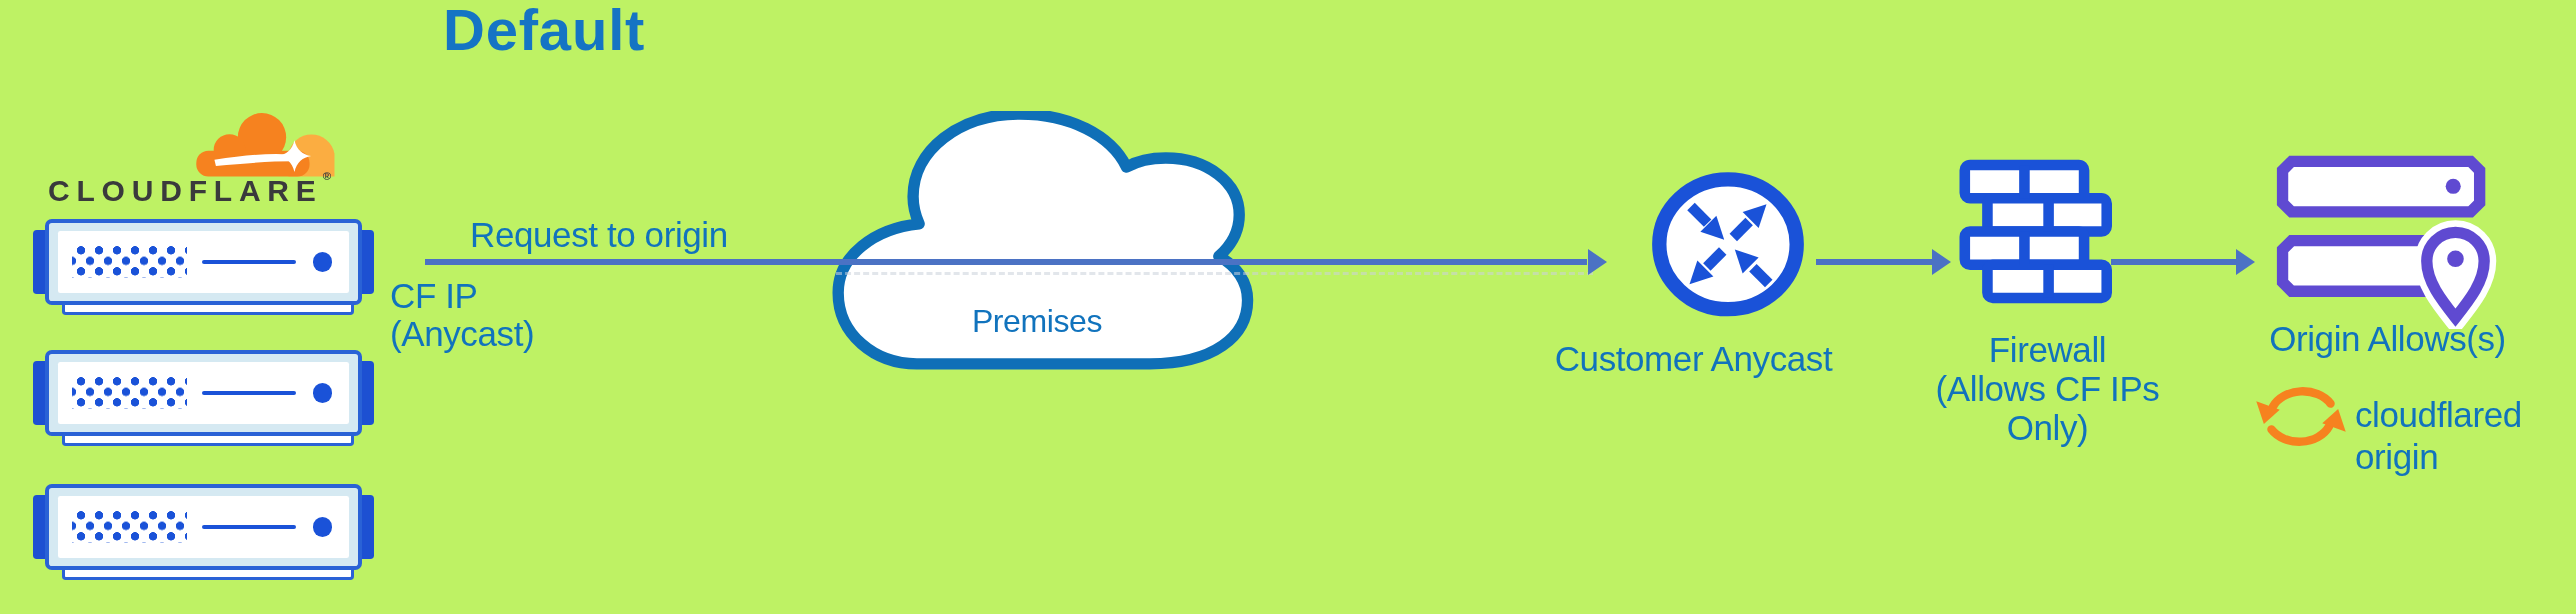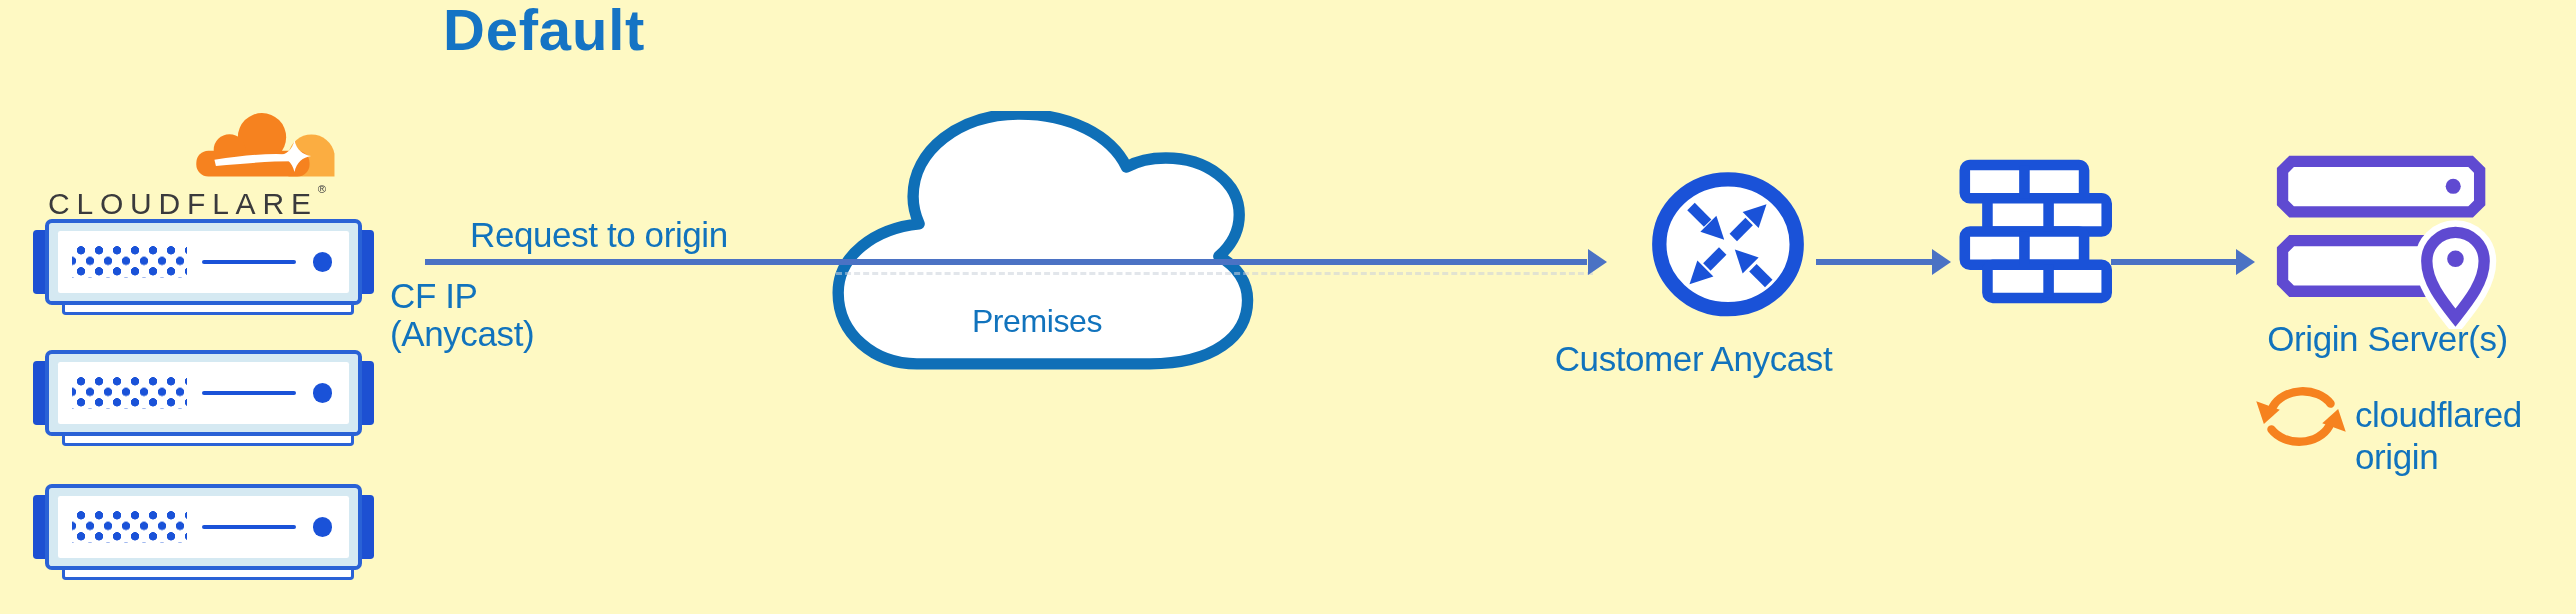--- a/index.html
+++ b/index.html
@@ -1,25 +1,25 @@
 <!DOCTYPE html>
 <html style="font-size:12px"><head>
 <meta charset="utf-8">
 <style>
   html,body{margin:0;padding:0;background:#fff;}
   #canvas{
-    position:relative;width:2576px;height:614px;background:#fef9c3;overflow:hidden;
+    position:relative;width:2576px;height:614px;background:#bef264;overflow:hidden;
     font-family:"Liberation Sans","DejaVu Sans",sans-serif;
   }
   .lbl{position:absolute;color:#1173bd;font-size:35px;line-height:39px;letter-spacing:-0.4px;}
   .center{text-align:center;}
   
   #title{position:absolute;left:443px;top:-4.5px;font-size:58px;line-height:68px;font-weight:700;color:#1574c4;letter-spacing:0.8px;}
   
-  #wordmark{position:absolute;left:48px;top:183px;font-size:30px;font-weight:400;letter-spacing:6.8px;color:#3a3a3c;white-space:nowrap;}
+  #wordmark{position:absolute;left:48px;top:170px;font-size:30px;font-weight:700;letter-spacing:6.8px;color:#3a3a3c;white-space:nowrap;}
   #wordmark sup{font-size:11.4px;letter-spacing:0;vertical-align:21px;}
   
   .server{position:absolute;left:33px;width:341px;height:100px;}
   .server .tab{position:absolute;top:11.4px;width:16.6px;height:64px;background:#1d50d2;border-radius:3.8px;}
   .server .tab.l{left:0;} .server .tab.r{right:0;}
   .server .base{position:absolute;left:29px;right:19.7px;top:72px;height:23.5px;background:#fff;
     border:3.8px solid #2a62d6;border-radius:3.8px;box-sizing:border-box;}
   .server .body{position:absolute;left:12px;right:12px;top:0;height:86px;background:#d5e9f2;
     border:4.5px solid #2a62d6;border-radius:6.8px;box-sizing:border-box;}
   .server .panel{position:absolute;left:9px;right:9px;top:8.3px;bottom:8.3px;background:#fff;border-radius:2.3px;}
@@ -139,35 +139,39 @@
       <rect x="9" y="97" width="158" height="44" rx="7"></rect>
       <rect x="39" y="141" width="158" height="44" rx="7"></rect>
     </g>
     <g stroke="#1a52d8" stroke-width="14">
       <line x1="88" y1="9" x2="88" y2="53"></line>
       <line x1="120" y1="53" x2="120" y2="97"></line>
       <line x1="88" y1="97" x2="88" y2="141"></line>
       <line x1="120" y1="141" x2="120" y2="185"></line>
     </g>
   </svg>
+  <div class="lbl center" style="left:1896px;top:330px;width:303px">
+    <span style="display:block">Firewall</span>
+    <span style="display:block">(Allows CF IPs Only)</span>
+  </div>
 
   <div class="flow" style="left:2111px;width:125px"></div>
   <div class="ah" style="left:2236px"></div>
 
   <svg style="left:2267px;top:144px" width="235" height="185" viewBox="0 0 310 245">
     <g fill="#ffffff" stroke="#5f4ad1" stroke-width="15" stroke-linejoin="miter">
       <path d="M 32,23 H 269 L 281,35 V 78 L 269,90 H 32 L 20,78 V 35 Z"></path>
       <path d="M 32,128 H 269 L 281,140 V 183 L 269,195 H 32 L 20,183 V 140 Z"></path>
     </g>
     <circle cx="246" cy="56" r="10" fill="#5f4ad1"></circle>
     <path d="M 211,155 A 38,38 0 1 1 287,155 C 287,182 268,206 249,230 C 230,206 211,182 211,155 Z" fill="#ffffff" stroke="#ffffff" stroke-width="32"></path>
     <path d="M 211,155 A 38,38 0 1 1 287,155 C 287,182 268,206 249,230 C 230,206 211,182 211,155 Z" fill="#ffffff" stroke="#5f4ad1" stroke-width="15"></path>
     <circle cx="249" cy="152" r="11" fill="#5f4ad1"></circle>
   </svg>
-  <div class="lbl center" style="left:2236px;top:319px;width:303px">Origin Server(s)</div>
+  <div class="lbl center" style="left:2236px;top:319px;width:303px">Origin Allows(s)</div>
 
   <svg style="left:2254px;top:380px" width="94" height="73" viewBox="0 0 124 96">
     <g stroke="#f6821f" stroke-width="11" fill="none" stroke-linecap="round">
       <path d="M 101,31 A 43,34 0 0 0 25,35"></path>
       <path d="M 23,65 A 43,34 0 0 0 99,61"></path>
     </g>
     <g fill="#f6821f">
       <polygon points="13,58 3,28 34,39"></polygon>
       <polygon points="111,38 121,68 90,57"></polygon>
     </g>

